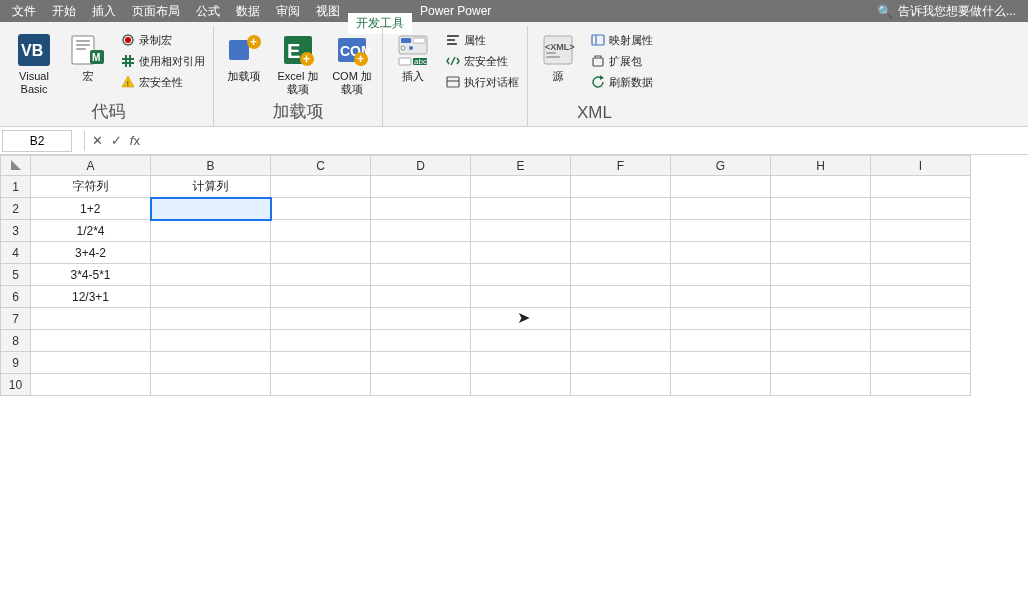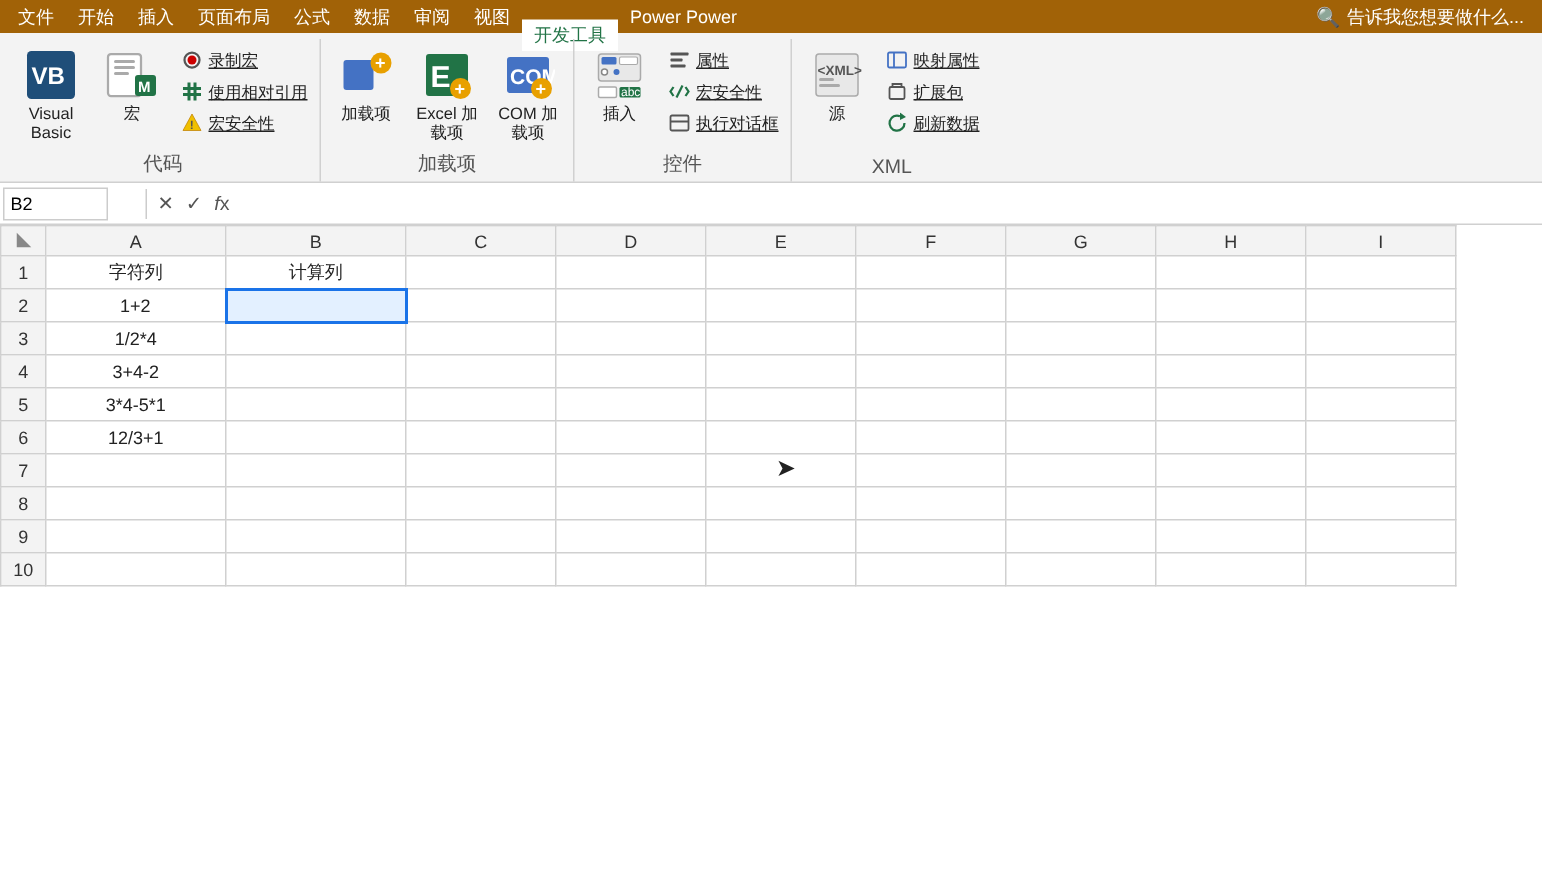--- a/index.html
+++ b/index.html
@@ -1,21 +1,21 @@
 <!DOCTYPE html>
 <html><head>
   <meta charset="utf-8">
   <style>
     * { margin: 0; padding: 0; box-sizing: border-box; }
     body { font-family: 'Microsoft YaHei', SimSun, Arial, sans-serif; font-size: 12px; background: #fff; overflow: hidden; }
 
     
     .menu-bar {
       display: flex;
-      background: #a16207;
+      background: #737373;
       color: #fff;
       height: 22px;
       align-items: center;
       padding: 0 4px;
     }
     .menu-item {
       padding: 2px 8px;
       cursor: pointer;
       font-size: 12px;
       white-space: nowrap;
@@ -53,21 +53,21 @@
     }
     .ribbon-group:last-child { border-right: none; }
     .ribbon-group-items {
       display: flex;
       align-items: flex-start;
       flex: 1;
       gap: 2px;
     }
     .ribbon-group-label {
       text-align: center;
-      font-size: 13px;
+      font-size: 17px;
       color: #555;
       padding: 2px 0 3px 0;
       border-top: none;
     }
     .ribbon-btn-large {
       display: flex;
       flex-direction: column;
       align-items: center;
       justify-content: flex-start;
       width: 52px;
@@ -95,21 +95,20 @@
       align-items: center;
       padding: 2px 4px;
       cursor: pointer;
       border-radius: 2px;
       font-size: 11px;
       background: none;
       border: none;
       color: #222;
       white-space: nowrap;
       gap: 3px;
-      text-decoration: underline;
     }
     .ribbon-small-col {
       display: flex;
       flex-direction: column;
       justify-content: flex-start;
       gap: 1px;
       padding-top: 2px;
     }
     .ribbon-small-icon {
       width: 16px;
@@ -126,25 +125,25 @@
       align-items: center;
       height: 28px;
       border-bottom: 1px solid #d0d0d0;
       background: #fff;
       padding: 0 2px;
     }
     .cell-ref {
       width: 70px;
       height: 22px;
       border: 1px solid #ccc;
-      text-align: left;
+      text-align: center;
       font-size: 12px;
-      padding: 0 4px;
+      padding: 0 20px;
       background: #fff;
-      margin-right: 21px;
+      margin-right: 8px;
     }
     .formula-bar-divider {
       width: 1px;
       height: 20px;
       background: #ccc;
       margin: 0 4px;
     }
     .formula-controls {
       display: flex;
       align-items: center;
@@ -386,21 +385,20 @@
             <span class="ribbon-small-icon">
               <svg width="14" height="14" viewBox="0 0 14 14">
                   <rect x="1" y="2" width="12" height="10" rx="1" fill="none" stroke="#555" stroke-width="1.2"></rect>
                   <line x1="1" y1="6" x2="13" y2="6" stroke="#555" stroke-width="1.2"></line>
                 </svg>
             </span>
             <span>执行对话框</span>
           </button>
         </div>
       </div>
-      <div class="ribbon-group-label">控件</div>
     </div>
 
     <div class="ribbon-group">
       <div class="ribbon-group-items">
         <button class="ribbon-btn-large">
           <div class="icon-box">
             <svg width="36" height="36" viewBox="0 0 36 36">
               <rect x="4" y="4" width="28" height="28" rx="2" fill="#e8e8e8" stroke="#aaa" stroke-width="1"></rect>
               <text x="5" y="18" font-size="9" fill="#555" font-family="Arial" font-weight="bold">&lt;XML&gt;</text>
               <rect x="6" y="20" width="10" height="2" rx="1" fill="#aaa"></rect>

